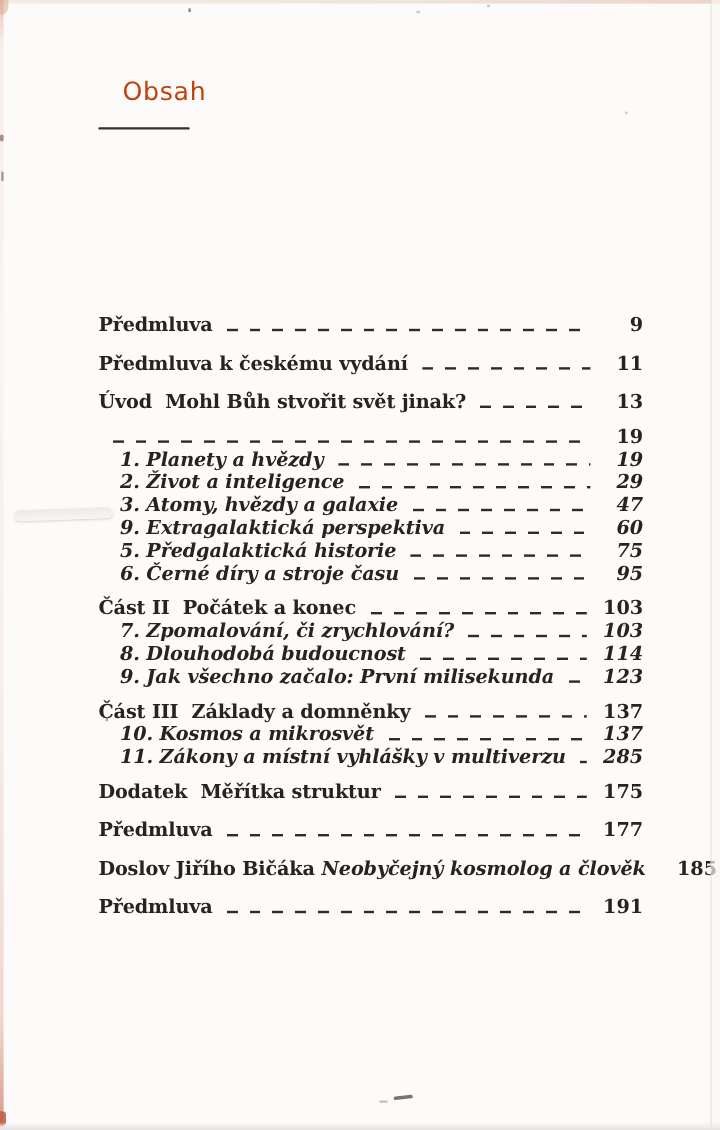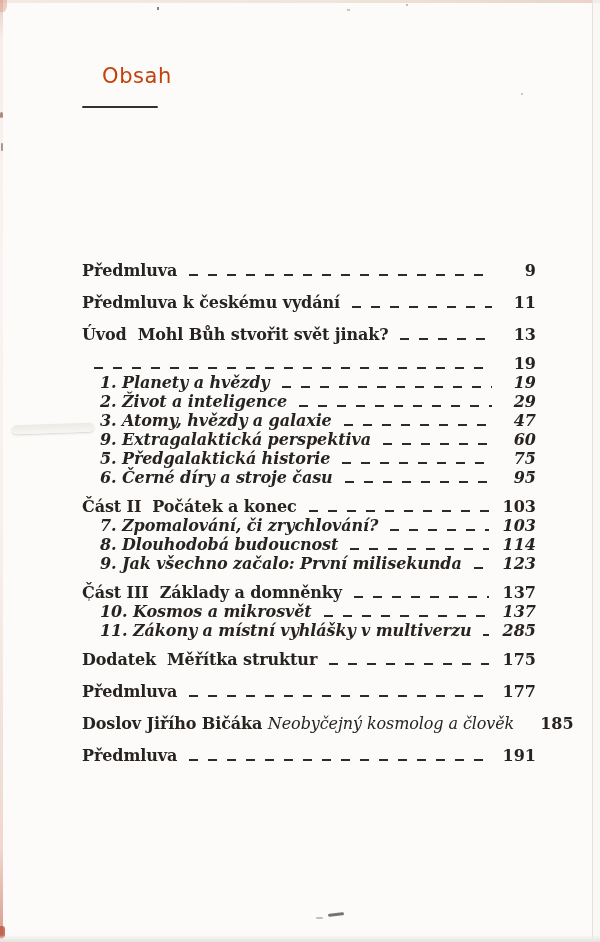--- a/index.html
+++ b/index.html
@@ -30,21 +30,21 @@
   .toc-row {
     display: flex; align-items: center;
     line-height: 19px; font-size: 16px; font-weight: 700;
   }
   .toc-row.sub { padding-left: 18px; }
   .toc-row.gap-first { margin-top: 0; }
   .toc-row.gap-sm { margin-top: 0; font-style: italic; }
   .toc-row.gap-md { margin-top: 10px; }
   .toc-row.gap-lg { margin-top: 13px; }
   .toc-title { white-space: pre; letter-spacing: -0.1px; }
-  .toc-title-italic { font-style: italic; font-weight: 400; }
+  .toc-title-italic { font-style: italic; font-weight: 700; }
   .toc-leader {
     flex: 1 1 auto; height: 2px; align-self: flex-end;
     margin: 0 14px 4px 12px; min-width: 0;
     background: repeating-linear-gradient(to right, #2e2a26 0 9px, transparent 9px 19px);
   }
   .toc-page { min-width: 30px; text-align: right; white-space: nowrap; }
 
   
   .artifact { position: absolute; pointer-events: none; }
   .edge-top { left: 0; top: 0; width: 600px; height: 3px;

